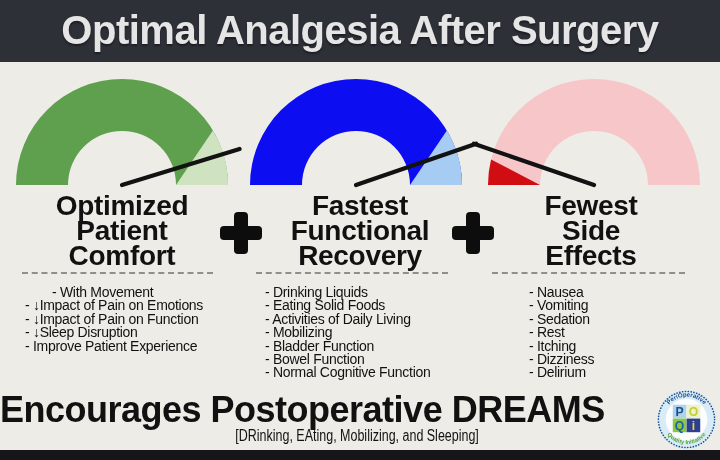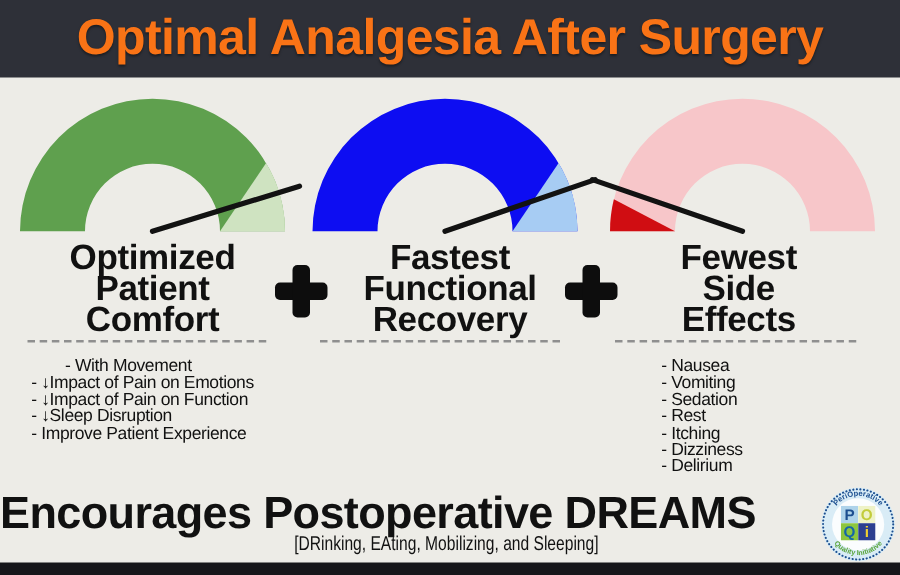--- a/index.html
+++ b/index.html
@@ -58,21 +58,21 @@
   .logo{position:absolute;left:656px;top:389px;width:61px;height:61px;}
   
   .bottom-bar{position:absolute;left:0;top:450px;width:720px;height:10px;background:#16161a;}
 </style>
 </head>
 <body>
 
 <div id="app" style="background: rgb(237, 236, 231);">
 
   <div class="header" style="background: rgb(46, 48, 56);">
-    <div class="title" style="color: #f97316;">Optimal Analgesia After Surgery</div>
+    <div class="title" style="color: #e5e5e5;">Optimal Analgesia After Surgery</div>
   </div>
 
   <svg class="gauges" viewBox="0 0 720 128" xmlns="http://www.w3.org/2000/svg">
       <path d="M 16.0 123.0 A 106 106 0 0 1 228.0 123.0 L 176.0 123.0 A 54 54 0 0 0 68.0 123.0 Z" fill="#5fa04e"></path>
       <path d="M 176.0 123.0 L 228.0 123.0 A 106 106 0 0 0 212.9 68.4 Z" fill="#cfe3c1"></path>
       <line x1="122" y1="123" x2="239.6" y2="87.0" stroke="#121212" stroke-width="4.2" stroke-linecap="round"></line>
       <path d="M 250.0 123.0 A 106 106 0 0 1 462.0 123.0 L 410.0 123.0 A 54 54 0 0 0 302.0 123.0 Z" fill="#0d0df2"></path>
       <path d="M 410.0 123.0 L 462.0 123.0 A 106 106 0 0 0 446.9 68.4 Z" fill="#a7ccf3"></path>
       <line x1="356" y1="123" x2="476.1" y2="81.7" stroke="#121212" stroke-width="4.2" stroke-linecap="round"></line>
       <path d="M 488.0 123.0 A 106 106 0 0 1 700.0 123.0 L 648.0 123.0 A 54 54 0 0 0 540.0 123.0 Z" fill="#f7c6c9"></path>
@@ -113,20 +113,29 @@
   <div class="dash-sep" id="sep-3"></div>
 
   <div class="list" id="list-1">
     <div class="li sub">- With Movement</div>
     <div class="li">- ↓Impact of Pain on Emotions</div>
     <div class="li">- ↓Impact of Pain on Function</div>
     <div class="li">- ↓Sleep Disruption</div>
     <div class="li">- Improve Patient Experience</div>
   </div>
 
+  <div class="list" id="list-2">
+    <div class="li">- Drinking Liquids</div>
+    <div class="li">- Eating Solid Foods</div>
+    <div class="li">- Activities of Daily Living</div>
+    <div class="li">- Mobilizing</div>
+    <div class="li">- Bladder Function</div>
+    <div class="li">- Bowel Function</div>
+    <div class="li">- Normal Cognitive Function</div>
+  </div>
 
   <div class="list" id="list-3">
     <div class="li">- Nausea</div>
     <div class="li">- Vomiting</div>
     <div class="li">- Sedation</div>
     <div class="li">- Rest</div>
     <div class="li">- Itching</div>
     <div class="li">- Dizziness</div>
     <div class="li">- Delirium</div>
   </div>

